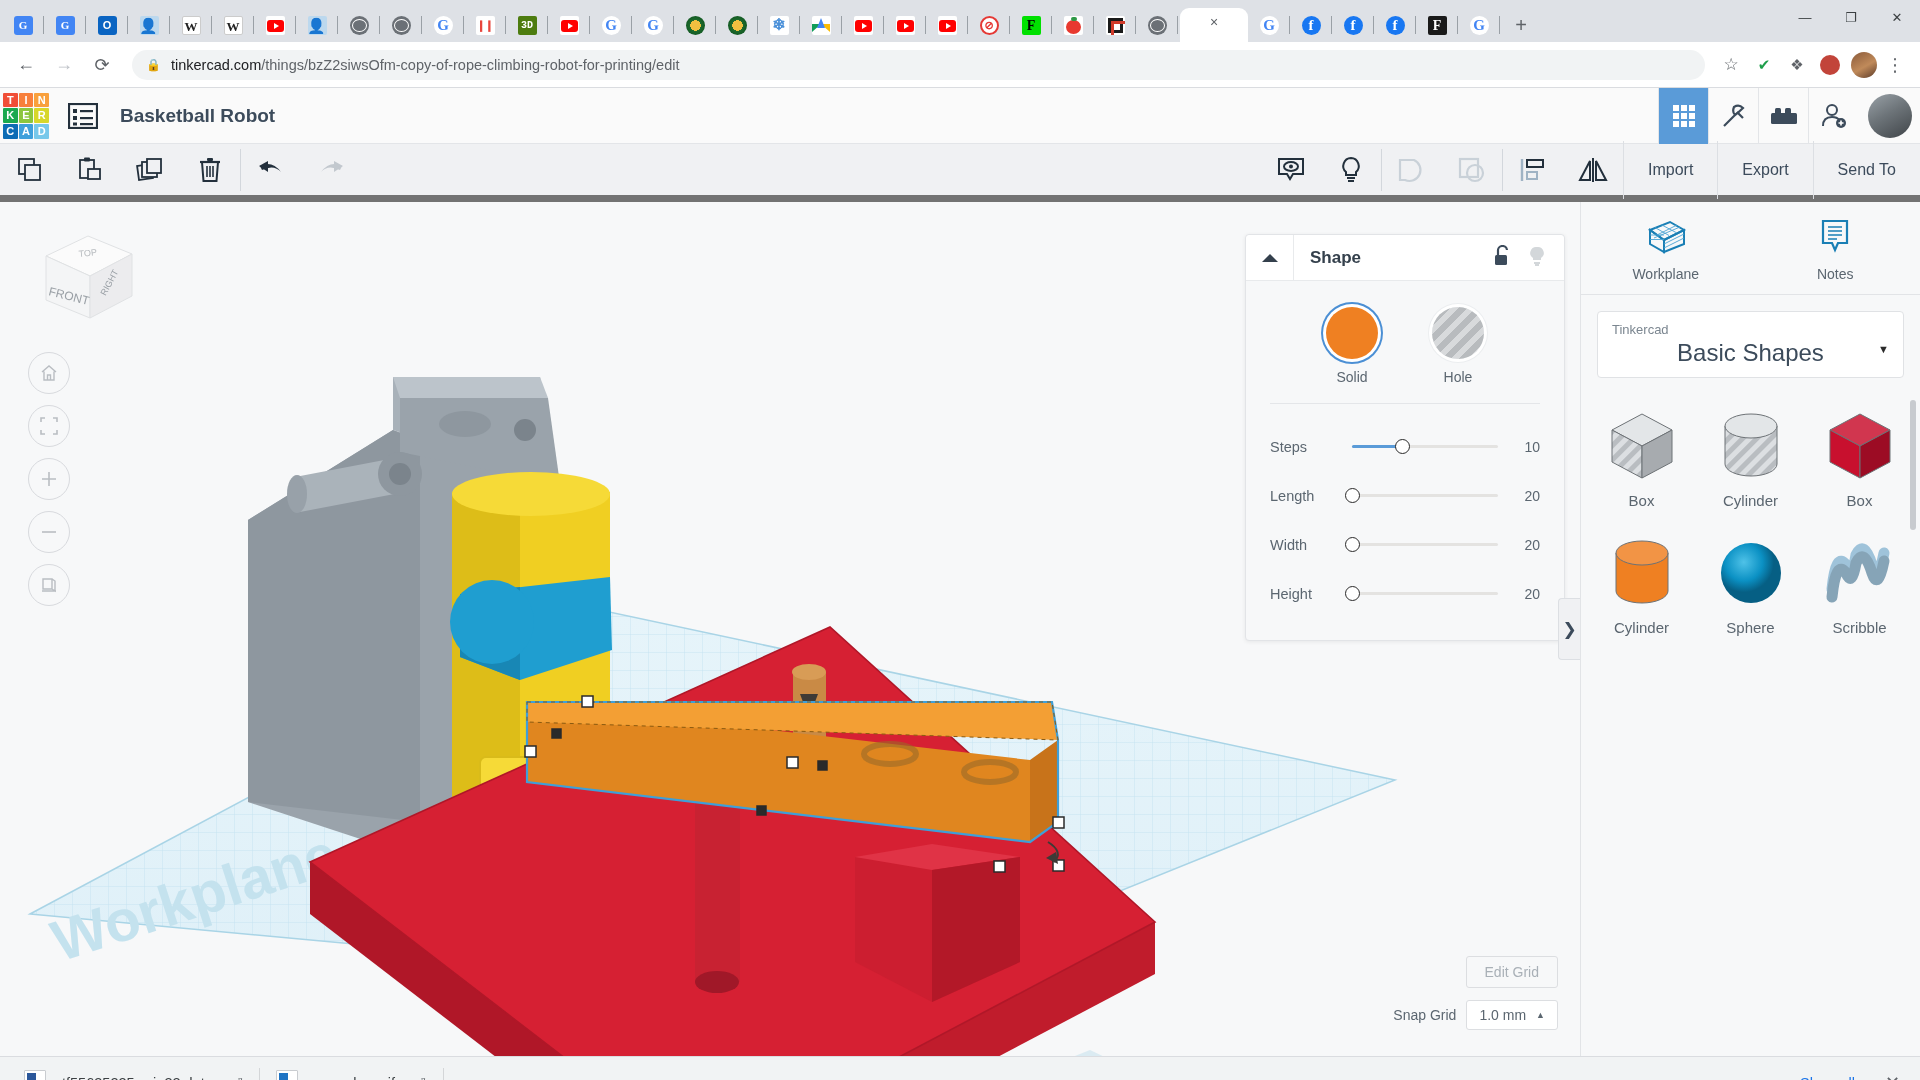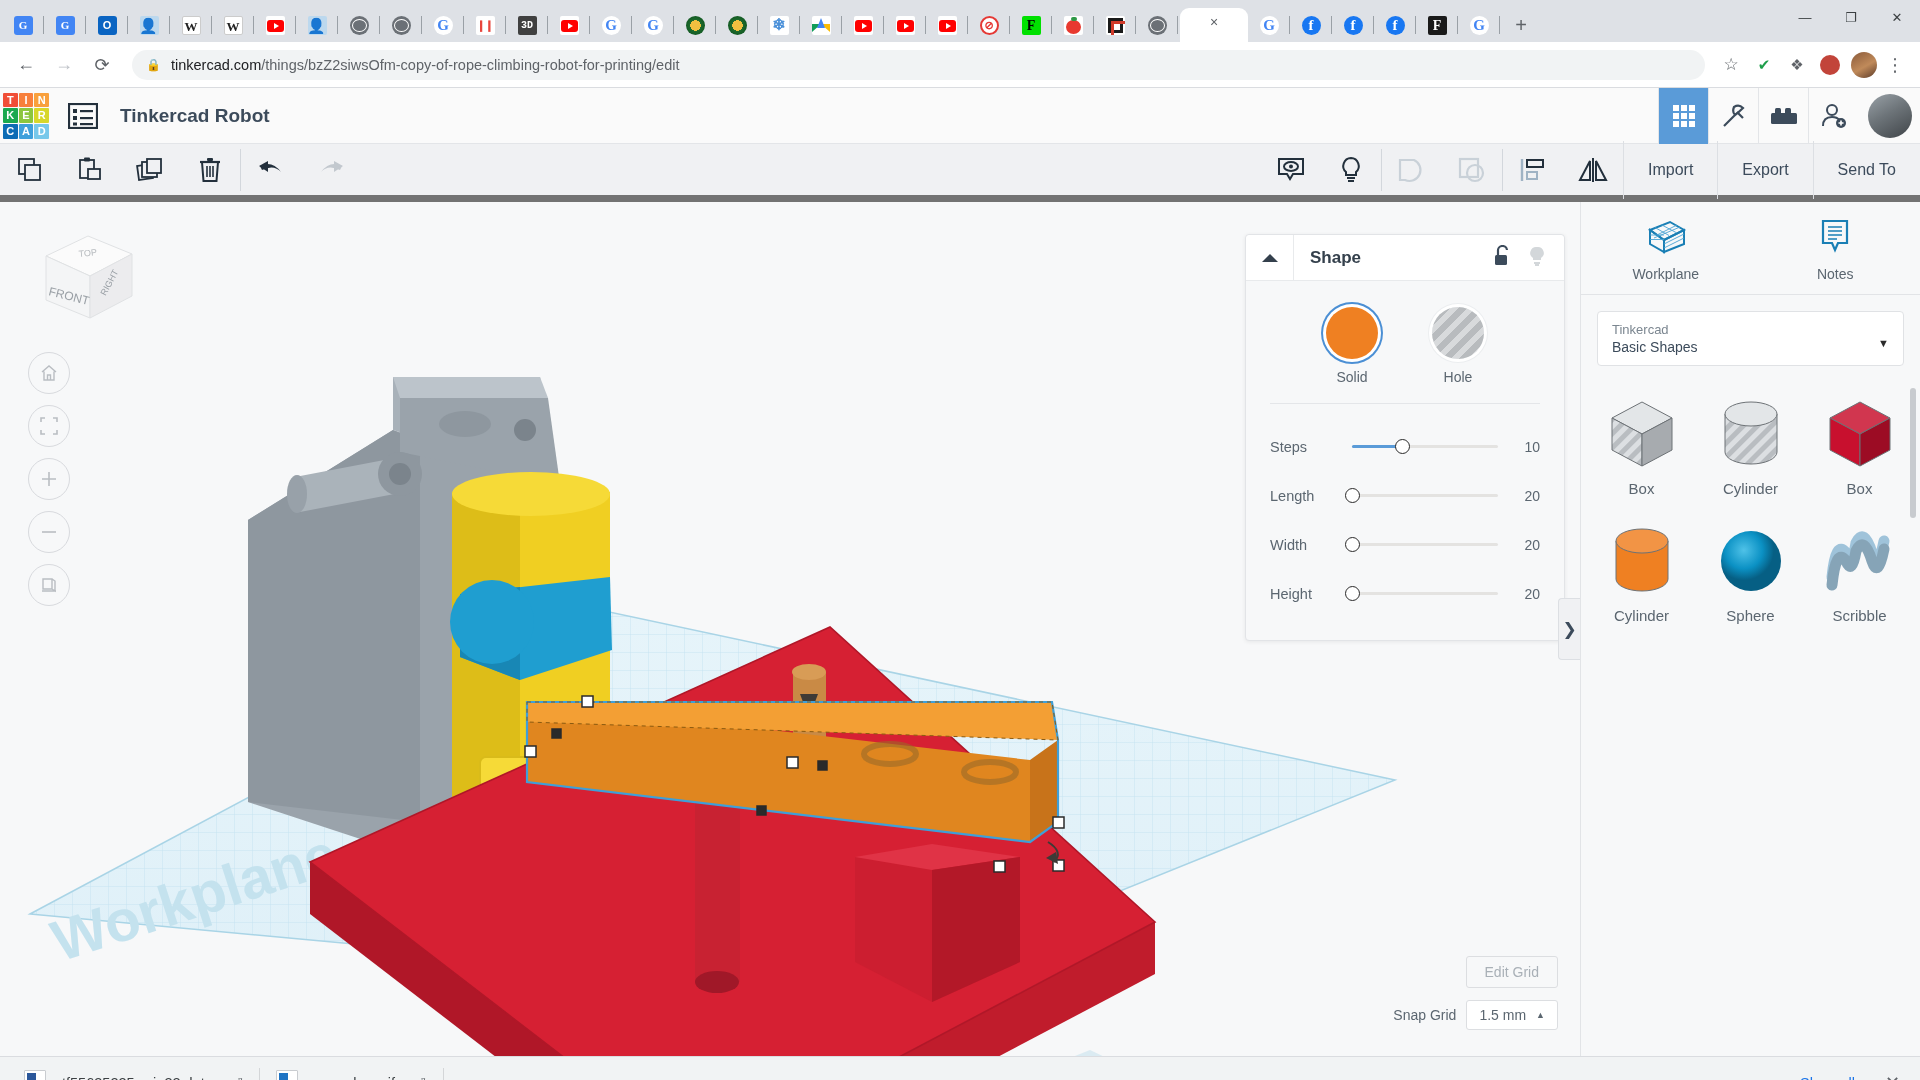--- a/index.html
+++ b/index.html
@@ -55,21 +55,21 @@
     font-family: "Liberation Serif", serif; font-size: 15px; font-weight: bold;
     line-height: 18px;
   }
   .fav-fb { background: #1877f2; border-radius: 50%; color: #fff;
             font-family: "Liberation Serif", serif; font-size: 15px; font-weight:bold;}
   .fav-audio { background: #fff; position: relative; }
   .fav-audio:before {
     content: "❙❙❙"; position: absolute; left: 1px; top: 0;
     color: #e8453c; font-size: 11px; letter-spacing: -1px;
   }
-  .fav-3d { background: #404040; border-radius: 2px; font-size: 10px; line-height: 19px;
+  .fav-3d { background: #4d7c0f; border-radius: 2px; font-size: 10px; line-height: 19px;
             font-family: "Liberation Mono", monospace; }
   .fav-seal { background: radial-gradient(circle, #f0c040 38%, #1d6b2c 40%, #0b4a1c 100%);
               border-radius: 50%; }
   .fav-snow { background: #fff; color: #4a90d9; font-size: 16px; line-height: 18px; }
   .fav-drive { background: #fff; position: relative; }
   .fav-drive:before {
     content: ""; position: absolute; left: 0; bottom: 3px;
     border-left: 9px solid #0f9d58; border-right: 9px solid #fbbc05;
     border-top: 0; border-bottom: 8px solid transparent;
   }
@@ -291,21 +291,21 @@
     flex-direction: column;
   }
   .sb-tools { display: flex; border-bottom: 1px solid #e2e4e7; }
   .sb-tool { flex: 1; padding: 16px 0 12px; text-align: center; }
   .sb-tool-label { font-size: 14px; color: #5b6670; margin-top: 6px; }
   .sb-select {
     margin: 16px 16px 10px; border: 1px solid #e0e2e5; border-radius: 4px;
     background: #fff; padding: 10px 14px; position: relative;
   }
   .sb-select-kicker { font-size: 13px; color: #7b8690; }
-  .sb-select-main { font-size: 14px; color: #3c4b5b; margin-top: 2px; }
+  .sb-select-main { font-size: 24px; color: #3c4b5b; margin-top: 2px; text-align: center; }
   .sb-caret { position: absolute; right: 14px; top: 50%; transform: translateY(-20%);
               color: #2a2a2a; font-size: 11px; }
   .sb-grid {
     flex: 1; overflow: hidden; display: grid; grid-template-columns: 1fr 1fr 1fr;
     align-content: start; padding: 4px 6px 0; position: relative;
   }
   .sb-cell { text-align: center; padding: 16px 0 10px; }
   .sb-cell-label { font-size: 15px; color: #5b6670; margin-top: 8px; }
   .sb-scroll {
     position: absolute; right: 4px; top: 12px; width: 6px; height: 130px;
@@ -498,21 +498,21 @@
       <svg width="30" height="26" viewBox="0 0 30 26">
         <rect x="1" y="1" width="28" height="24" fill="none" stroke="#23303c" stroke-width="2.2"></rect>
         <rect x="5" y="6" width="4" height="4" fill="#23303c"></rect>
         <rect x="5" y="13" width="4" height="4" fill="#23303c"></rect>
         <rect x="5" y="19.5" width="4" height="3" fill="#23303c"></rect>
         <rect x="12" y="7" width="13" height="2.2" fill="#23303c"></rect>
         <rect x="12" y="14" width="13" height="2.2" fill="#23303c"></rect>
         <rect x="12" y="20" width="13" height="2.2" fill="#23303c"></rect>
       </svg>
     </div>
-    <div class="tc-title">Tinkercad Robot</div>
+    <div class="tc-title">Basketball Robot</div>
     <div class="tc-header-right">
       <div class="hdr-btn active">
         <svg width="24" height="24" viewBox="0 0 24 24">
           <g fill="#fff">
             <rect x="1" y="1" width="6" height="6"></rect>
               <rect x="9" y="1" width="6" height="6"></rect>
               <rect x="17" y="1" width="6" height="6"></rect>
             <rect x="1" y="9" width="6" height="6"></rect>
               <rect x="9" y="9" width="6" height="6"></rect>
               <rect x="17" y="9" width="6" height="6"></rect>
@@ -846,21 +846,21 @@
             <div class="sp-row-val">20</div>
           </div>
         </div>
     </div>
 
     <div class="grid-ctrl">
       <div class="edit-grid-btn">Edit Grid</div>
       <div class="snap-row">
         <span class="snap-label">Snap Grid</span>
         <span class="snap-select">
-          <span>1.5 mm</span>
+          <span>1.0 mm</span>
           <span style="font-size:9px;">▲</span>
         </span>
       </div>
     </div>
 
     <div class="panel-toggle">❯</div>
 
     <div class="sidebar">
       <div class="sb-tools">
         <div class="sb-tool">

